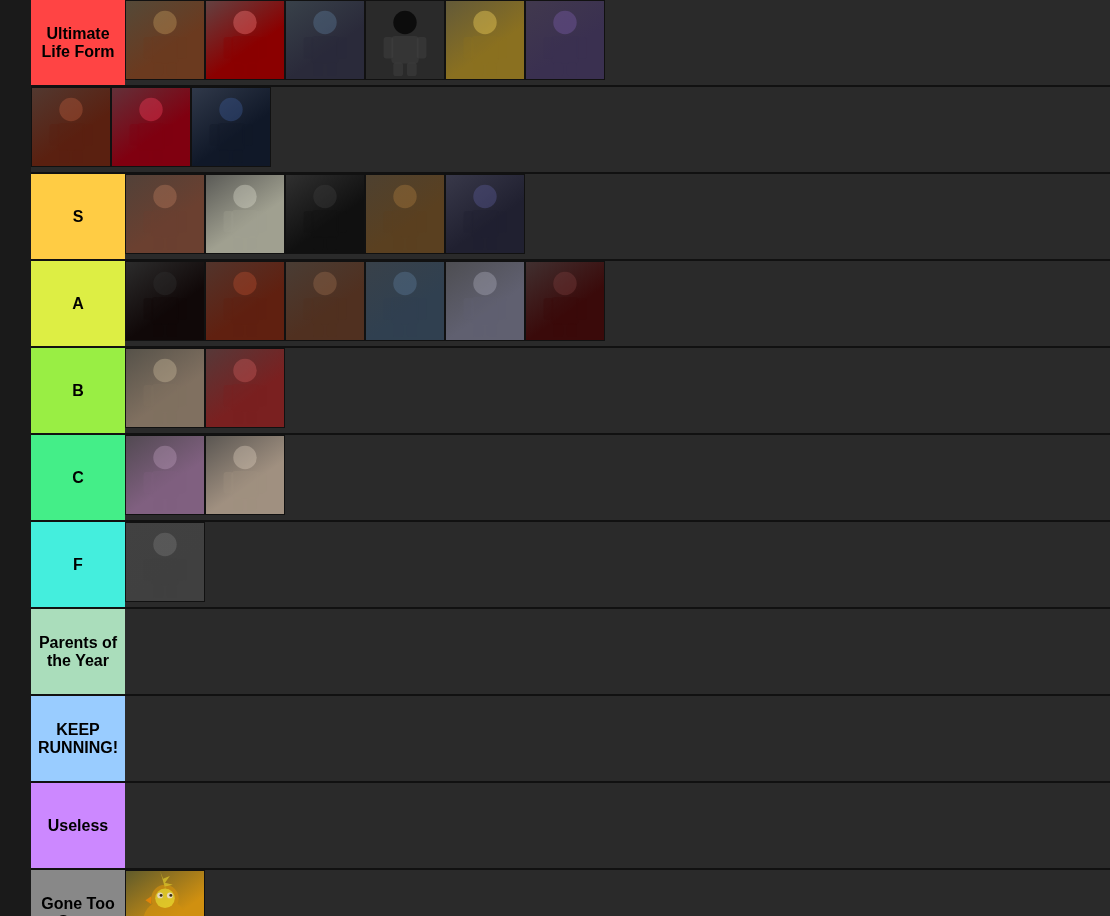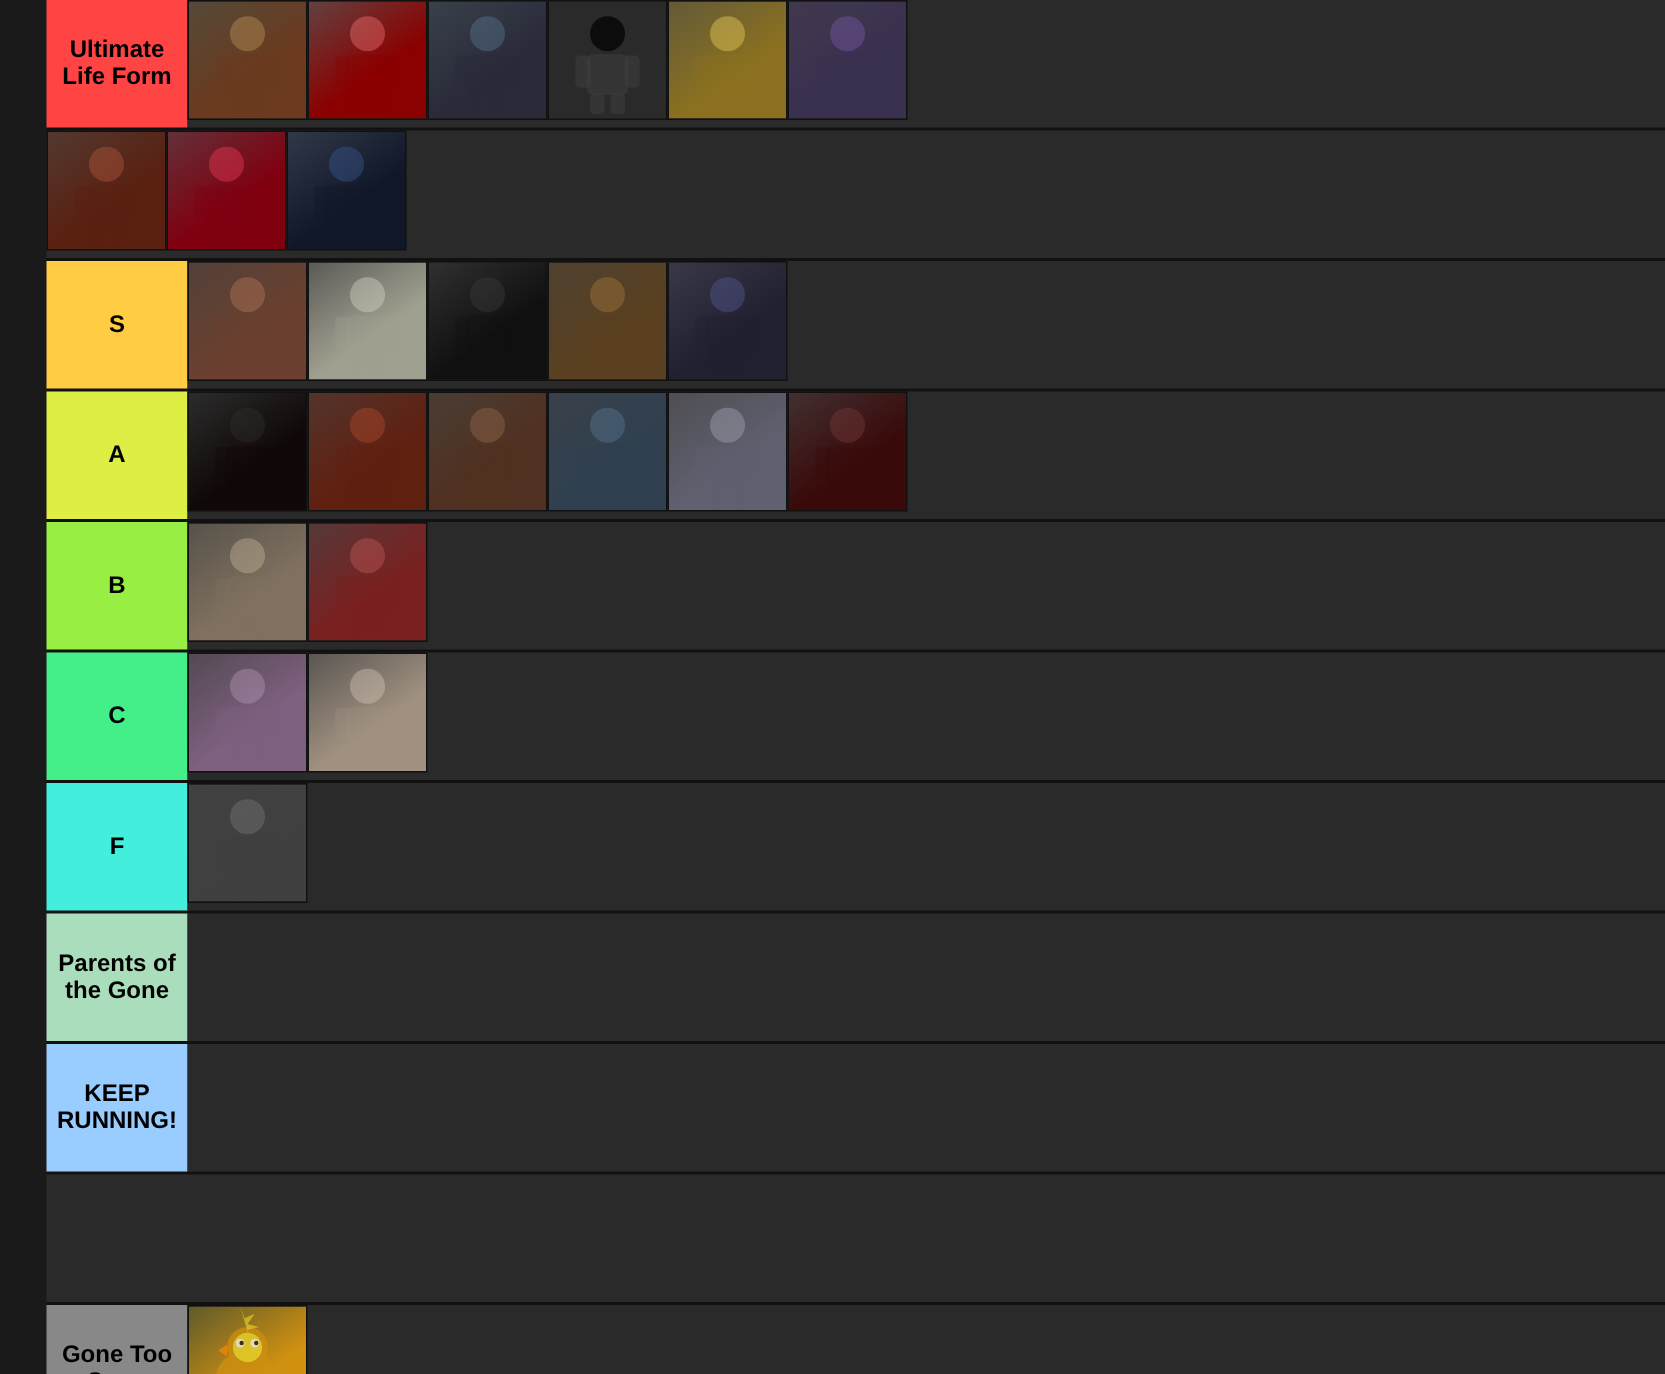--- a/index.html
+++ b/index.html
@@ -352,28 +352,29 @@
           <rect x="26" y="36" width="28" height="28" rx="4" fill="#40404088"></rect>
           <rect x="18" y="37" width="10" height="22" rx="3" fill="#40404088"></rect>
           <rect x="52" y="37" width="10" height="22" rx="3" fill="#40404088"></rect>
           <rect x="28" y="63" width="10" height="14" rx="3" fill="#40404088"></rect>
           <rect x="42" y="63" width="10" height="14" rx="3" fill="#40404088"></rect>
         </svg>
         </div>
       </div>
     </div>
     <div class="tier-row">
-      <div class="tier-label label-parents">Parents of the Gone</div>
+      <div class="tier-label label-parents">Parents of the Year</div>
       <div class="tier-content"></div>
     </div>
     <div class="tier-row">
       <div class="tier-label label-running">KEEP RUNNING!</div>
       <div class="tier-content"></div>
     </div>
     <div class="tier-row">
+      <div class="tier-label label-useless">Useless</div>
       <div class="tier-content"></div>
     </div>
     <div class="tier-row">
       <div class="tier-label label-gone">Gone Too Soon</div>
       <div class="tier-content">
         <div class="char-slot" style="background: linear-gradient(145deg, rgba(240, 224, 48, 0.267) 0%, rgb(208, 144, 16) 60%);">
           <svg viewBox="0 0 80 80" style="opacity: 0.7;">
           <ellipse cx="40" cy="50" rx="22" ry="20" fill="#d09010"></ellipse>
           <ellipse cx="40" cy="28" rx="14" ry="14" fill="#d09010"></ellipse>
           <ellipse cx="40" cy="28" rx="10" ry="10" fill="#f0e030"></ellipse>

